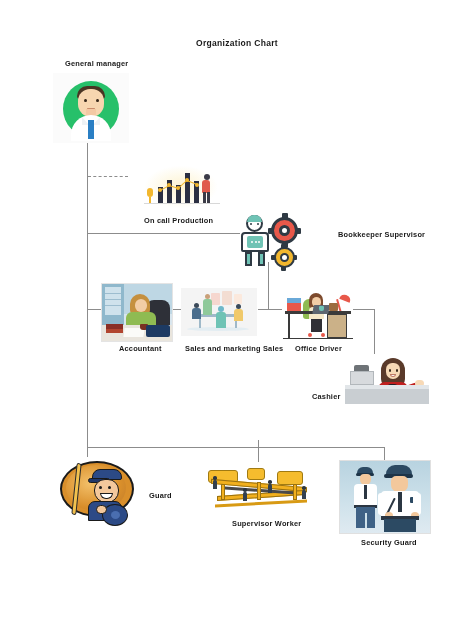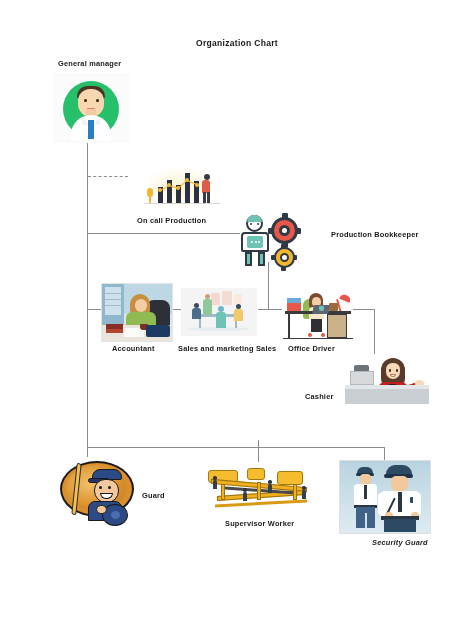--- a/index.html
+++ b/index.html
@@ -49,20 +49,21 @@
   }
 
   
   .node-label {
     position: absolute;
     font-size: 7.4px;
     font-weight: bold;
     color: #1a1a1a;
     letter-spacing: 0.2px;
     white-space: nowrap;
+    margin-left: 7px;
   }
 
   
   .illo {
     position: absolute;
     overflow: hidden;
   }
 
   
   .gm-frame {
@@ -514,21 +515,21 @@
     <div class="ps-eye l"></div>
     <div class="ps-eye r"></div>
     <div class="ps-torso"></div>
     <div class="ps-vest"></div>
     <div class="ps-btn" style="left:11px;"></div>
     <div class="ps-btn" style="left:14.5px;"></div>
     <div class="ps-btn" style="left:18px;"></div>
     <div class="ps-leg" style="left:5px;"></div>
     <div class="ps-leg" style="left:18px;"></div>
   </div>
-  <div class="node-label" style="left:331px; top:230px;">Production Bookkeeper</div>
+  <div class="node-label" style="left:331px; top:230px;">Bookkeeper Supervisor</div>
 
   <div class="illo bk-frame" style="left:101px; top:283px; width:70px; height:57px;">
     <div class="bk-wall-l"></div>
     <div class="bk-wall-r"></div>
     <div class="bk-blind"></div>
     <div class="bk-blind-line" style="top:9px;"></div>
     <div class="bk-blind-line" style="top:15px;"></div>
     <div class="bk-blind-line" style="top:21px;"></div>
     <div class="bk-chair"></div>
     <div class="bk-hair"></div>
@@ -661,15 +662,15 @@
     <div class="sg-tie" style="left:58px; top:31px; width:4px; height:20px;"></div>
     <div class="sg-badge" style="left:70px; top:36px;"></div>
     <div class="sg-arm" style="left:38px; top:32px; width:8px; height:22px;"></div>
     <div class="sg-arm" style="left:73px; top:32px; width:8px; height:22px;"></div>
     <div class="sg-baton" style="left:49px; top:36px;"></div>
     <div class="sg-hand" style="left:45px; top:51px; width:8px; height:7px;"></div>
     <div class="sg-hand" style="left:71px; top:51px; width:8px; height:7px;"></div>
     <div class="sg-belt" style="left:41px; top:55px; width:38px; height:4px;"></div>
     <div class="sg-pants" style="left:44px; top:58px; width:32px; height:13px; background:#2c4a63;"></div>
   </div>
-  <div class="node-label" style="left:372px; top:538px;font-style:italic;">Security Guard</div>
+  <div class="node-label" style="left:354px; top:538px;">Security Guard</div>
 
 </div>
 
 </body></html>

